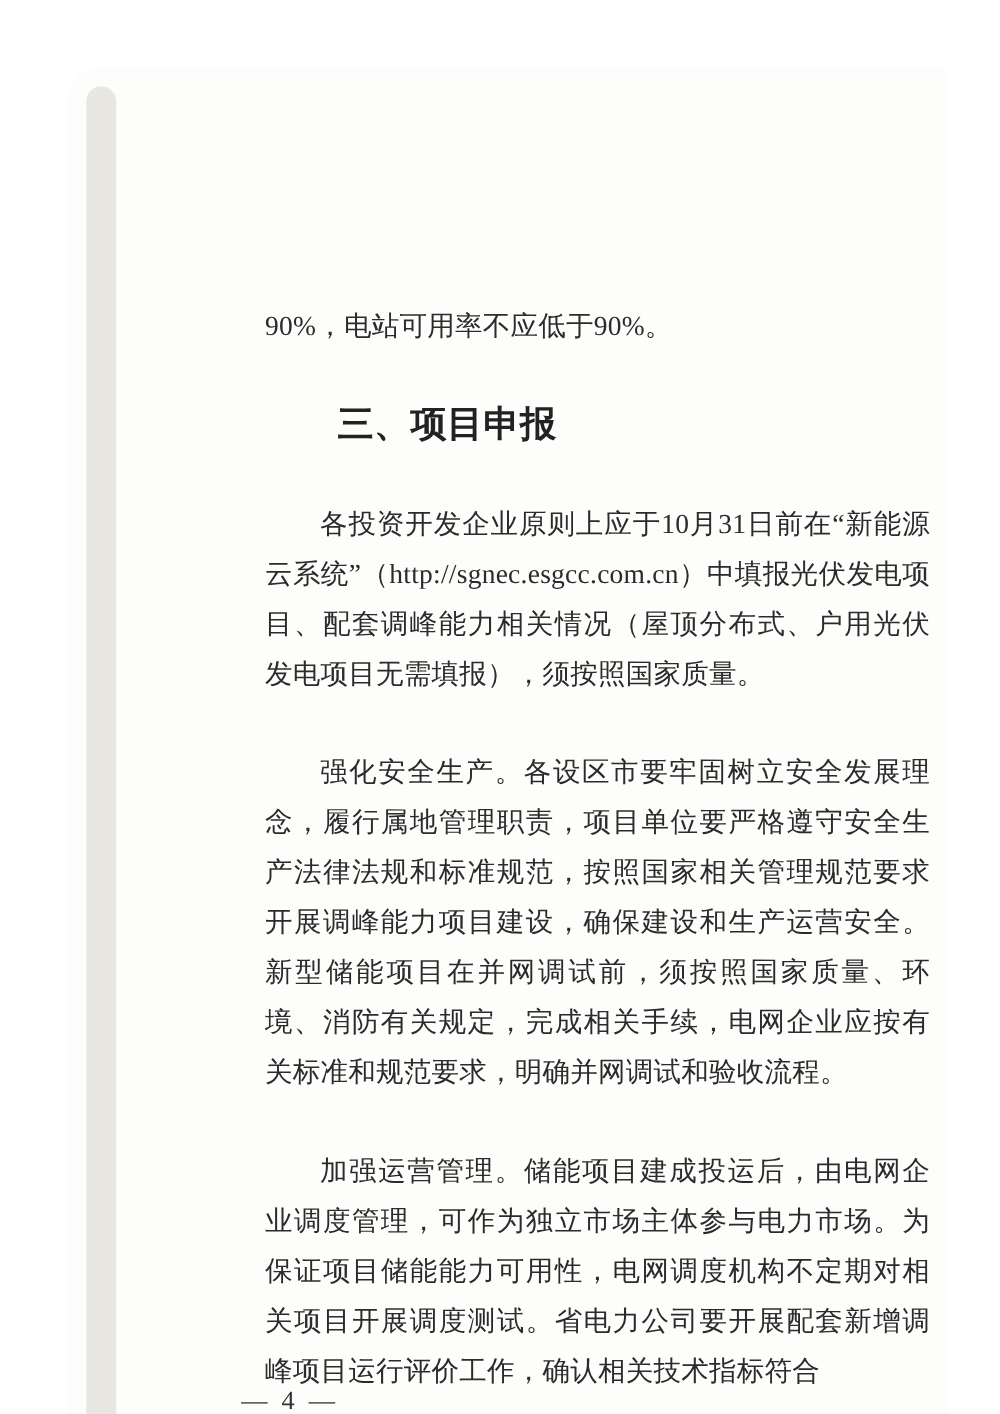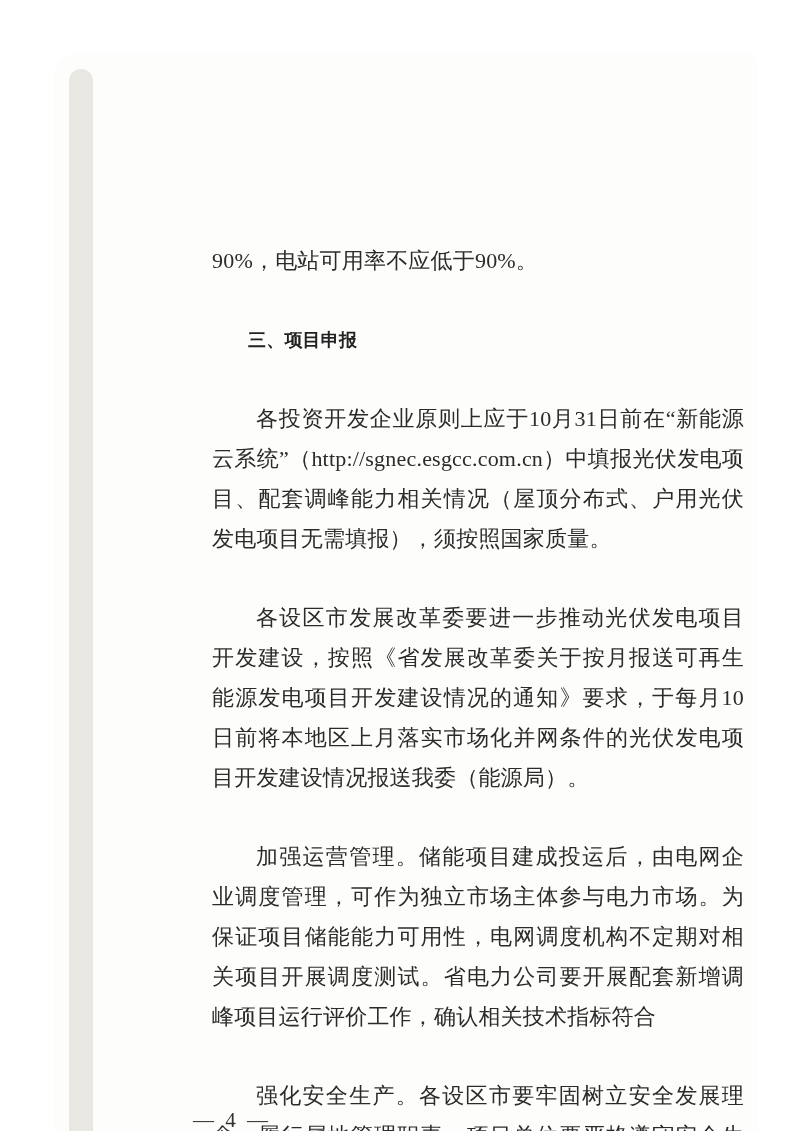--- a/index.html
+++ b/index.html
@@ -27,21 +27,21 @@
     width: 610px;
     font-size: 22px;
     line-height: 40px;
     text-align: justify;
     letter-spacing: 0.2px;
   }
   .cont-line { text-indent: 0; }
   .sec-heading {
     font-family: "Liberation Sans", "DejaVu Sans", sans-serif;
     font-weight: 700;
-    font-size: 18px;
+    font-size: 29px;
     line-height: 40px;
     text-indent: 2em;
     color: #222222;
   }
   .para { text-indent: 2em; }
   .para.gap-lg { margin-top: 8px; }
   .para.gap-sm { margin-top: 4px; }
   .footer {
     position: absolute;
     left: 112px;
@@ -58,22 +58,21 @@
 <div class="page">
   <div class="scan-edge"></div>
 
   <div class="content">
     <div class="cont-line">90%，电站可用率不应低于90%。</div>
 
     <div class="sec-heading">三、项目申报</div>
 
     <div class="para">各投资开发企业原则上应于10月31日前在“新能源云系统”（http://sgnec.esgcc.com.cn）中填报光伏发电项目、配套调峰能力相关情况（屋顶分布式、户用光伏发电项目无需填报），须按照国家质量。</div>
 
-    <div class="para gap-lg">各设区市发展改革委要进一步推动光伏发电项目开发建设，按照《省发展改革委关于按月报送可再生能源发电项目开发建设情况的通知》要求，于每月10日前将本地区上月落实市场化并网条件的光伏发电项目开发建设情况报送我委（能源局）。</div>
 
 
+    <div class="para">强化安全生产。各设区市要牢固树立安全发展理念，履行属地管理职责，项目单位要严格遵守安全生产法律法规和标准规范，按照国家相关管理规范要求开展调峰能力项目建设，确保建设和生产运营安全。新型储能项目在并网调试前，须按照国家质量、环境、消防有关规定，完成相关手续，电网企业应按有关标准和规范要求，明确并网调试和验收流程。</div>
+
     <div class="para gap-sm">加强运营管理。储能项目建成投运后，由电网企业调度管理，可作为独立市场主体参与电力市场。为保证项目储能能力可用性，电网调度机构不定期对相关项目开展调度测试。省电力公司要开展配套新增调峰项目运行评价工作，确认相关技术指标符合</div>
-
-    <div class="para">强化安全生产。各设区市要牢固树立安全发展理念，履行属地管理职责，项目单位要严格遵守安全生产法律法规和标准规范，按照国家相关管理规范要求开展调峰能力项目建设，确保建设和生产运营安全。新型储能项目在并网调试前，须按照国家质量、环境、消防有关规定，完成相关手续，电网企业应按有关标准和规范要求，明确并网调试和验收流程。</div>
   </div>
 
   <div class="footer">— 4 —</div>
 </div>
 
 </body></html>

